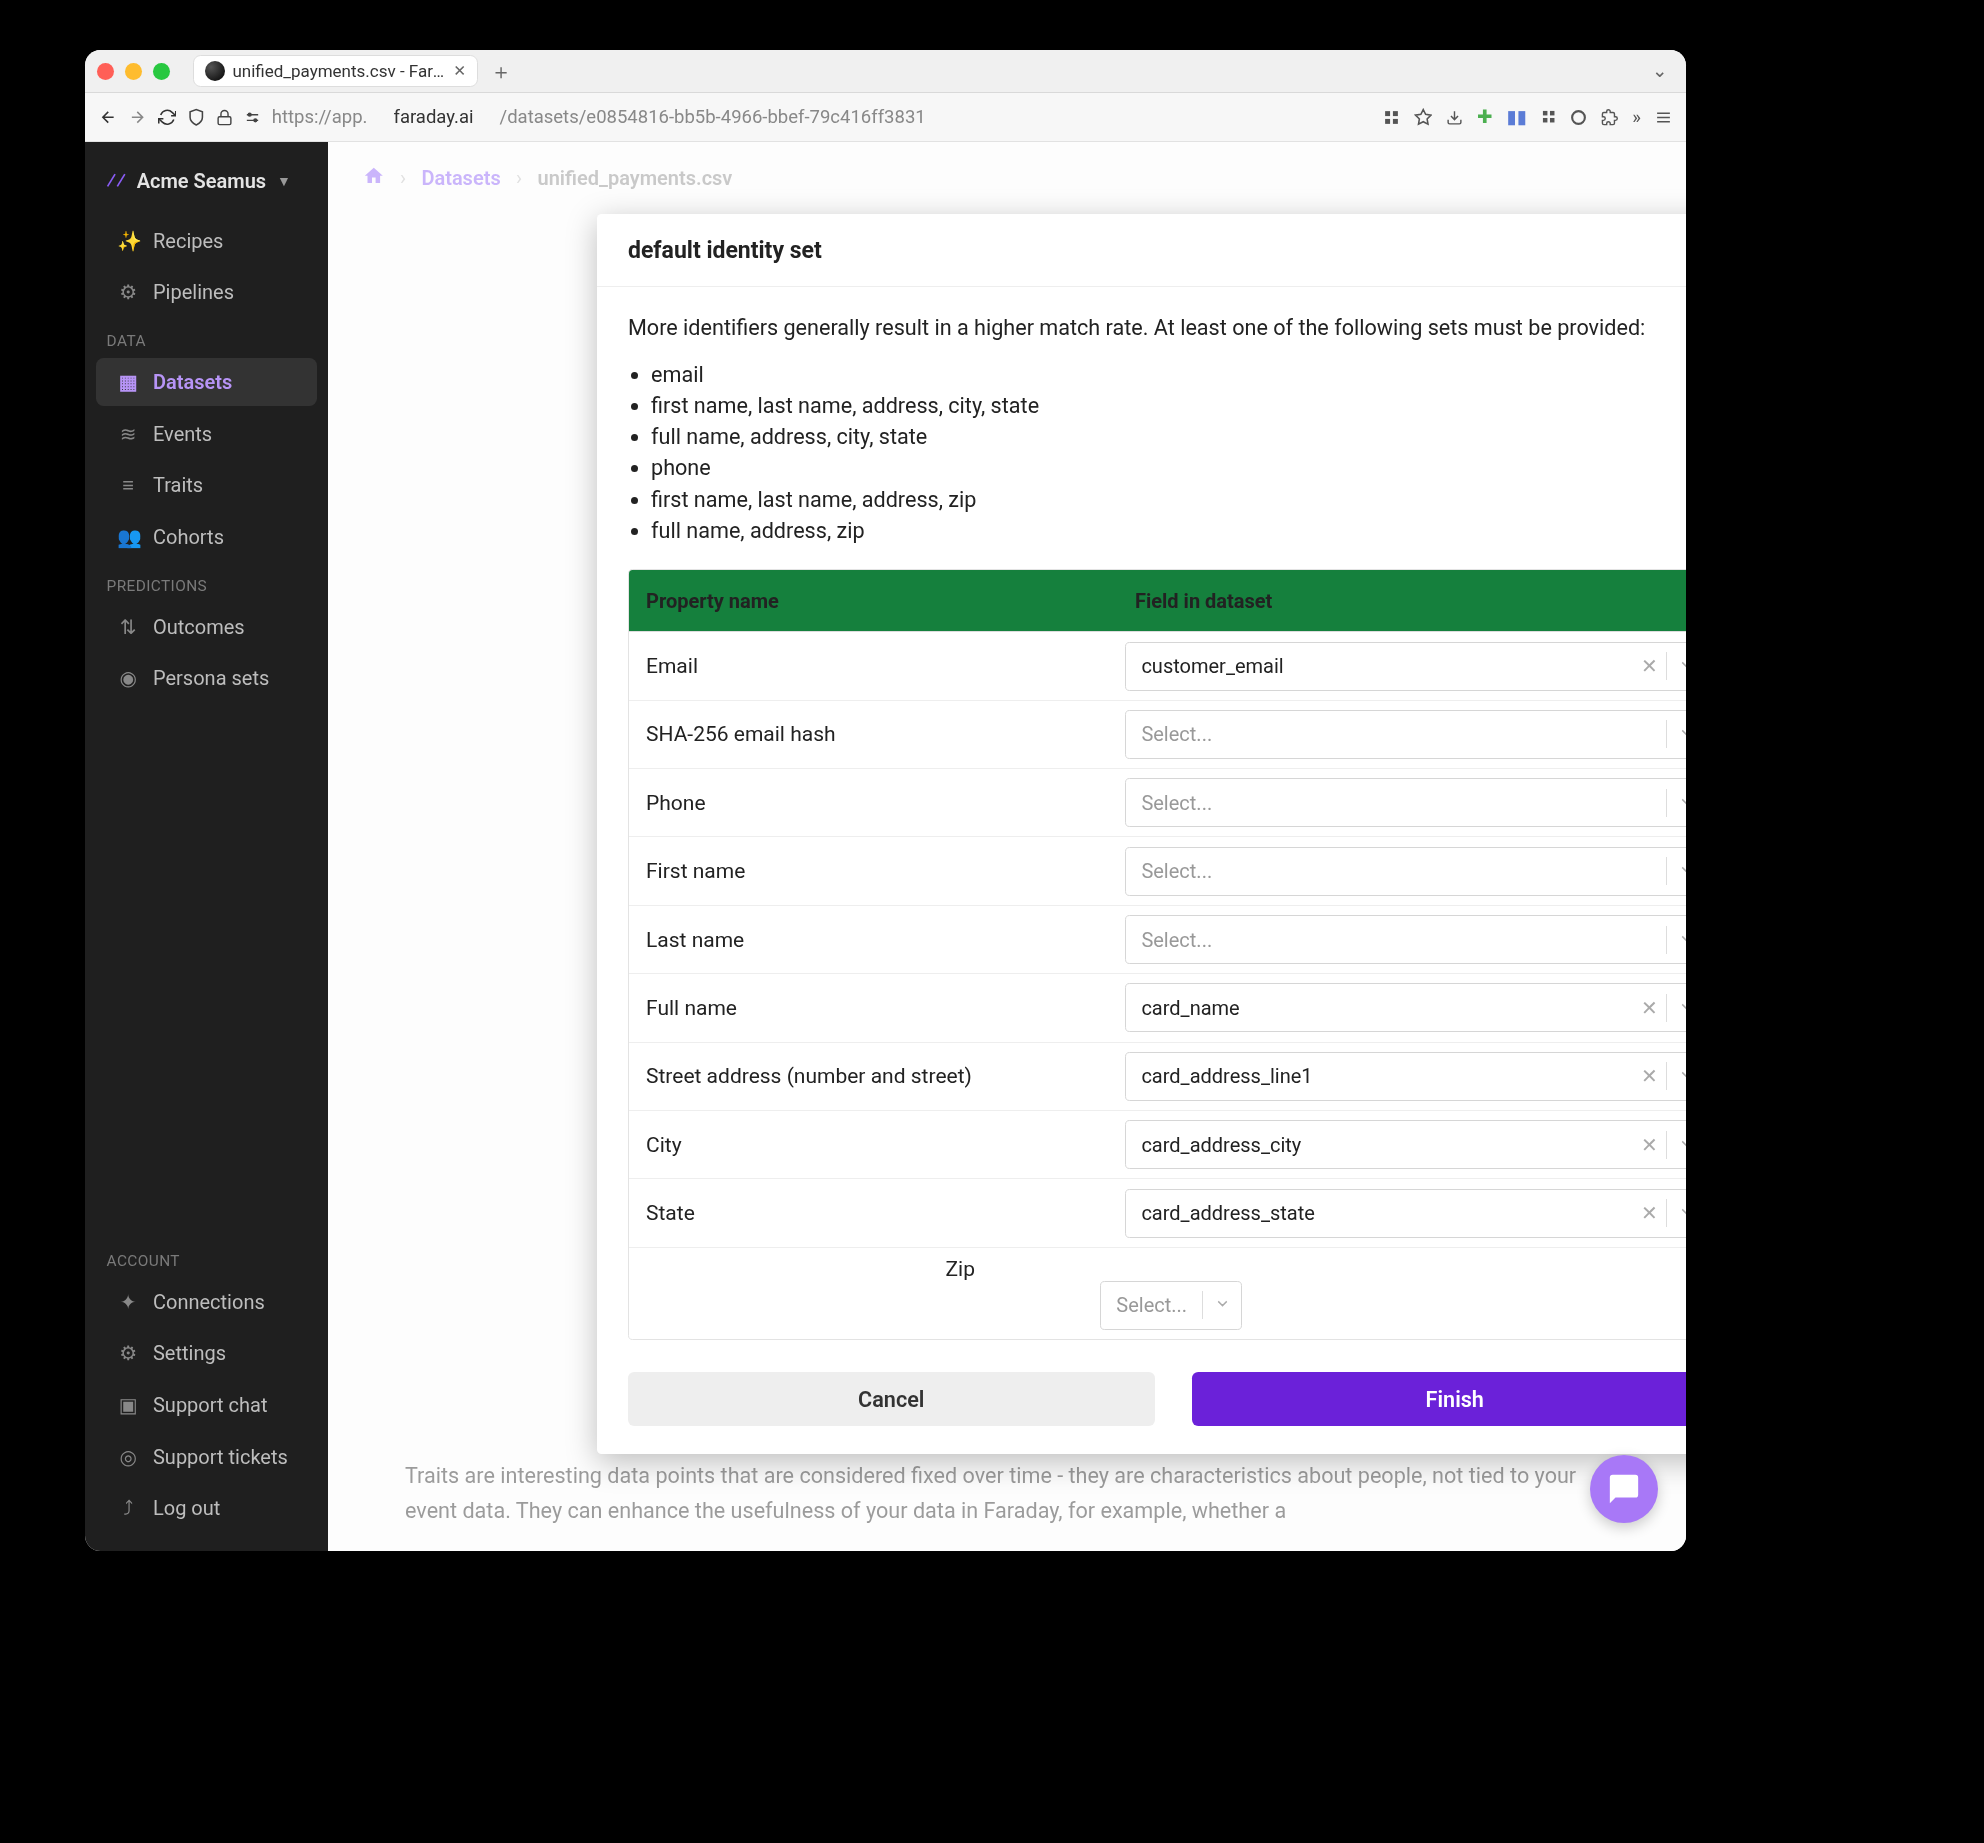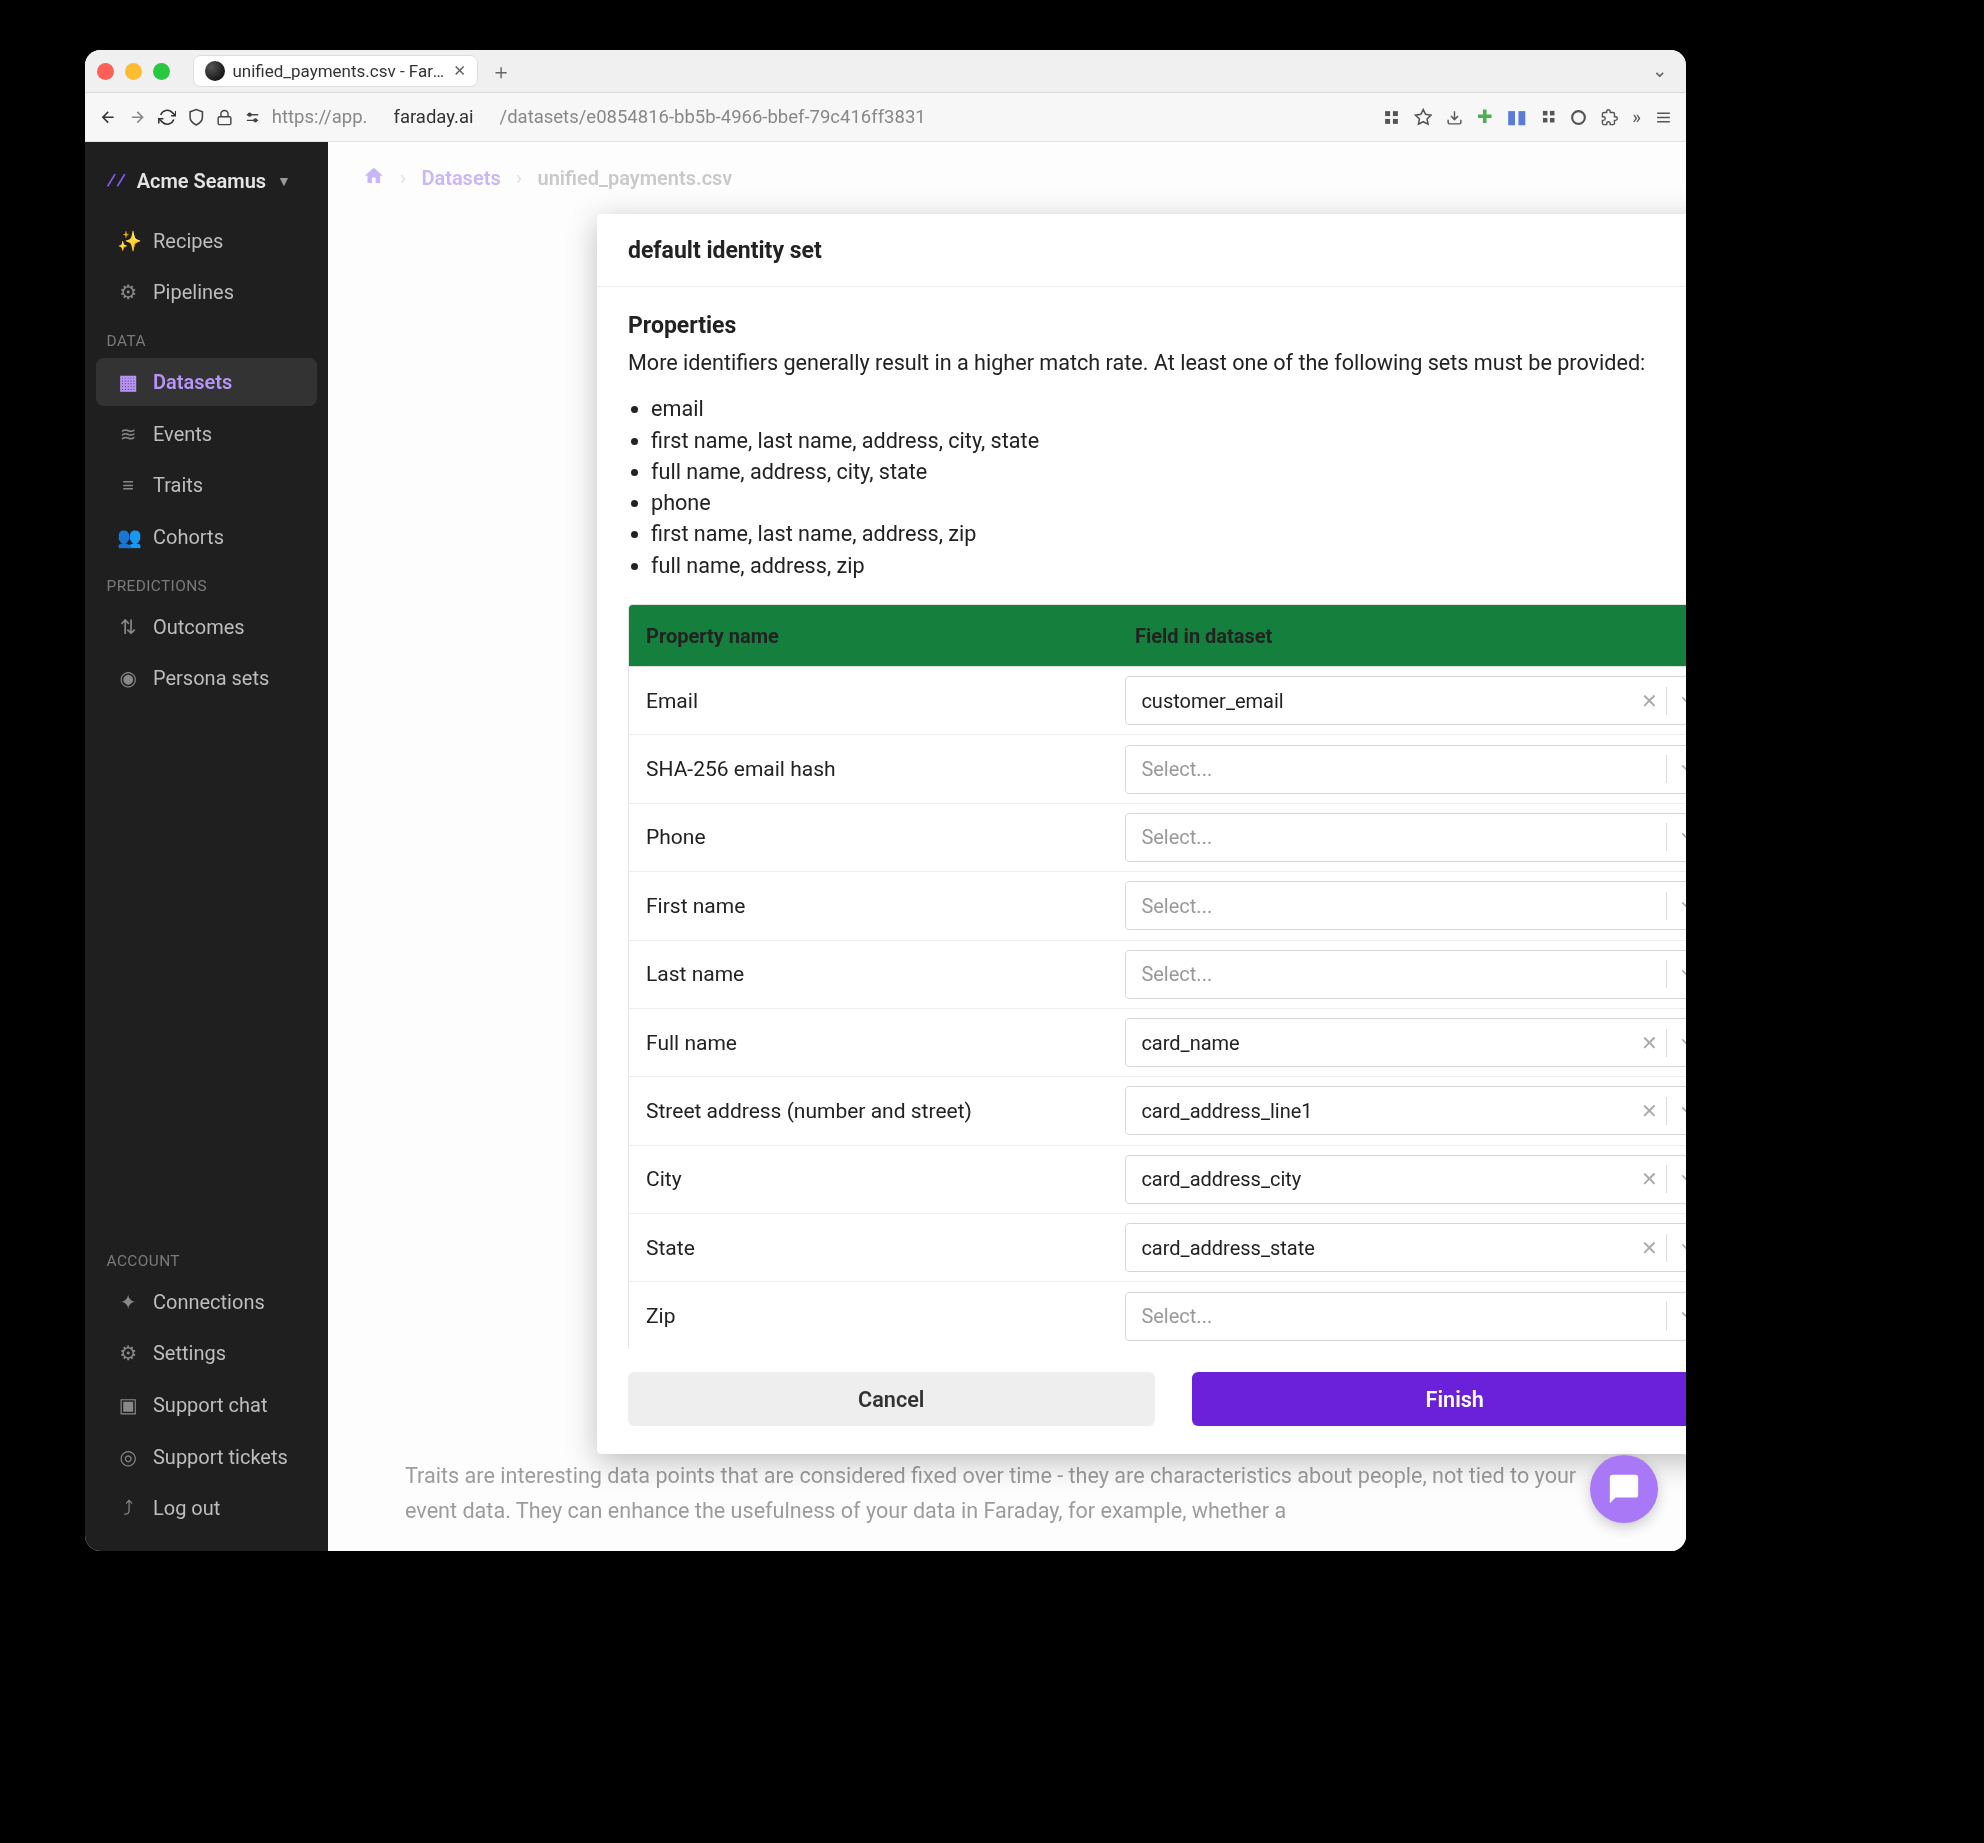--- a/index.html
+++ b/index.html
@@ -73,21 +73,21 @@
 .props-head { font-size: 23px; font-weight: 700; color: #222; margin-bottom: 7.7px; }
 .props-sub { font-size: 21.6px; color: #222; margin-bottom: 14px; line-height: 1.5; }
 .props-list { margin-left: 23px; margin-bottom: 23px; }
 .props-list li { font-size: 21.6px; color: #222; line-height: 1.45; }
 .table { border: 0.8px solid #e3e3e3; border-radius: 4.6px; overflow: hidden; }
 .thead { display: flex; background: #15803d; border-bottom: 1.5px solid #ddd; }
 .th { padding: 18.5px 17px; font-size: 20px; font-weight: 700; color: #222; }
 .th1 { width: 489px; }
 .th2 { flex: 1; }
 .trow { display: flex; align-items: center; border-bottom: 0.8px solid #eee; padding: 9.2px 0; }
-.trow:last-child { border-bottom: none; }
+.trow:last-child { border-bottom: none; flex-direction: column; }
 .td1 { width: 489px; padding: 0 17px; font-size: 21px; color: #222; }
 .td2 { flex: 1; padding: 0 10.8px 0 0; }
 .select { display: flex; align-items: center; border: 0.8px solid #d6d6d6; border-radius: 4.6px; height: 49px; background: #fff; margin-left: 7px; }
 .select .val { flex: 1; padding: 0 15.4px; font-size: 20px; color: #222; }
 .select .val.placeholder { color: #999; }
 .select .clear { width: 34px; text-align: center; font-size: 20px; color: #aaa; cursor: pointer; }
 .select .divider { width: 0.8px; height: 28px; background: #ddd; }
 .select .caret { width: 38px; text-align: center; color: #aaa; }
 .modal-foot { display: flex; gap: 37px; padding: 23px 31px 28px; }
 .btn { flex: 1; height: 54px; border-radius: 6.2px; font-size: 21.6px; font-weight: 600; display: flex; align-items: center; justify-content: center; cursor: pointer; }
@@ -311,21 +311,20 @@
       <div class="traits-text">Traits are interesting data points that are considered fixed over time - they are characteristics about people, not tied to your event data. They can enhance the usefulness of your data in Faraday, for example, whether a</div>
 
       <div class="dimmer"></div>
 
       <div class="modal">
         <div class="modal-head">
           <div class="modal-title">default identity set</div>
           <div class="modal-close">✕</div>
         </div>
         <div class="modal-body">
-          <div class="props-head">Properties</div>
           <div class="props-sub">More identifiers generally result in a higher match rate. At least one of the following sets must be provided:</div>
           <ul class="props-list" id="id-sets">
               <li>email</li>
               <li>first name, last name, address, city, state</li>
               <li>full name, address, city, state</li>
               <li>phone</li>
               <li>first name, last name, address, zip</li>
               <li>full name, address, zip</li>
             </ul>
 

